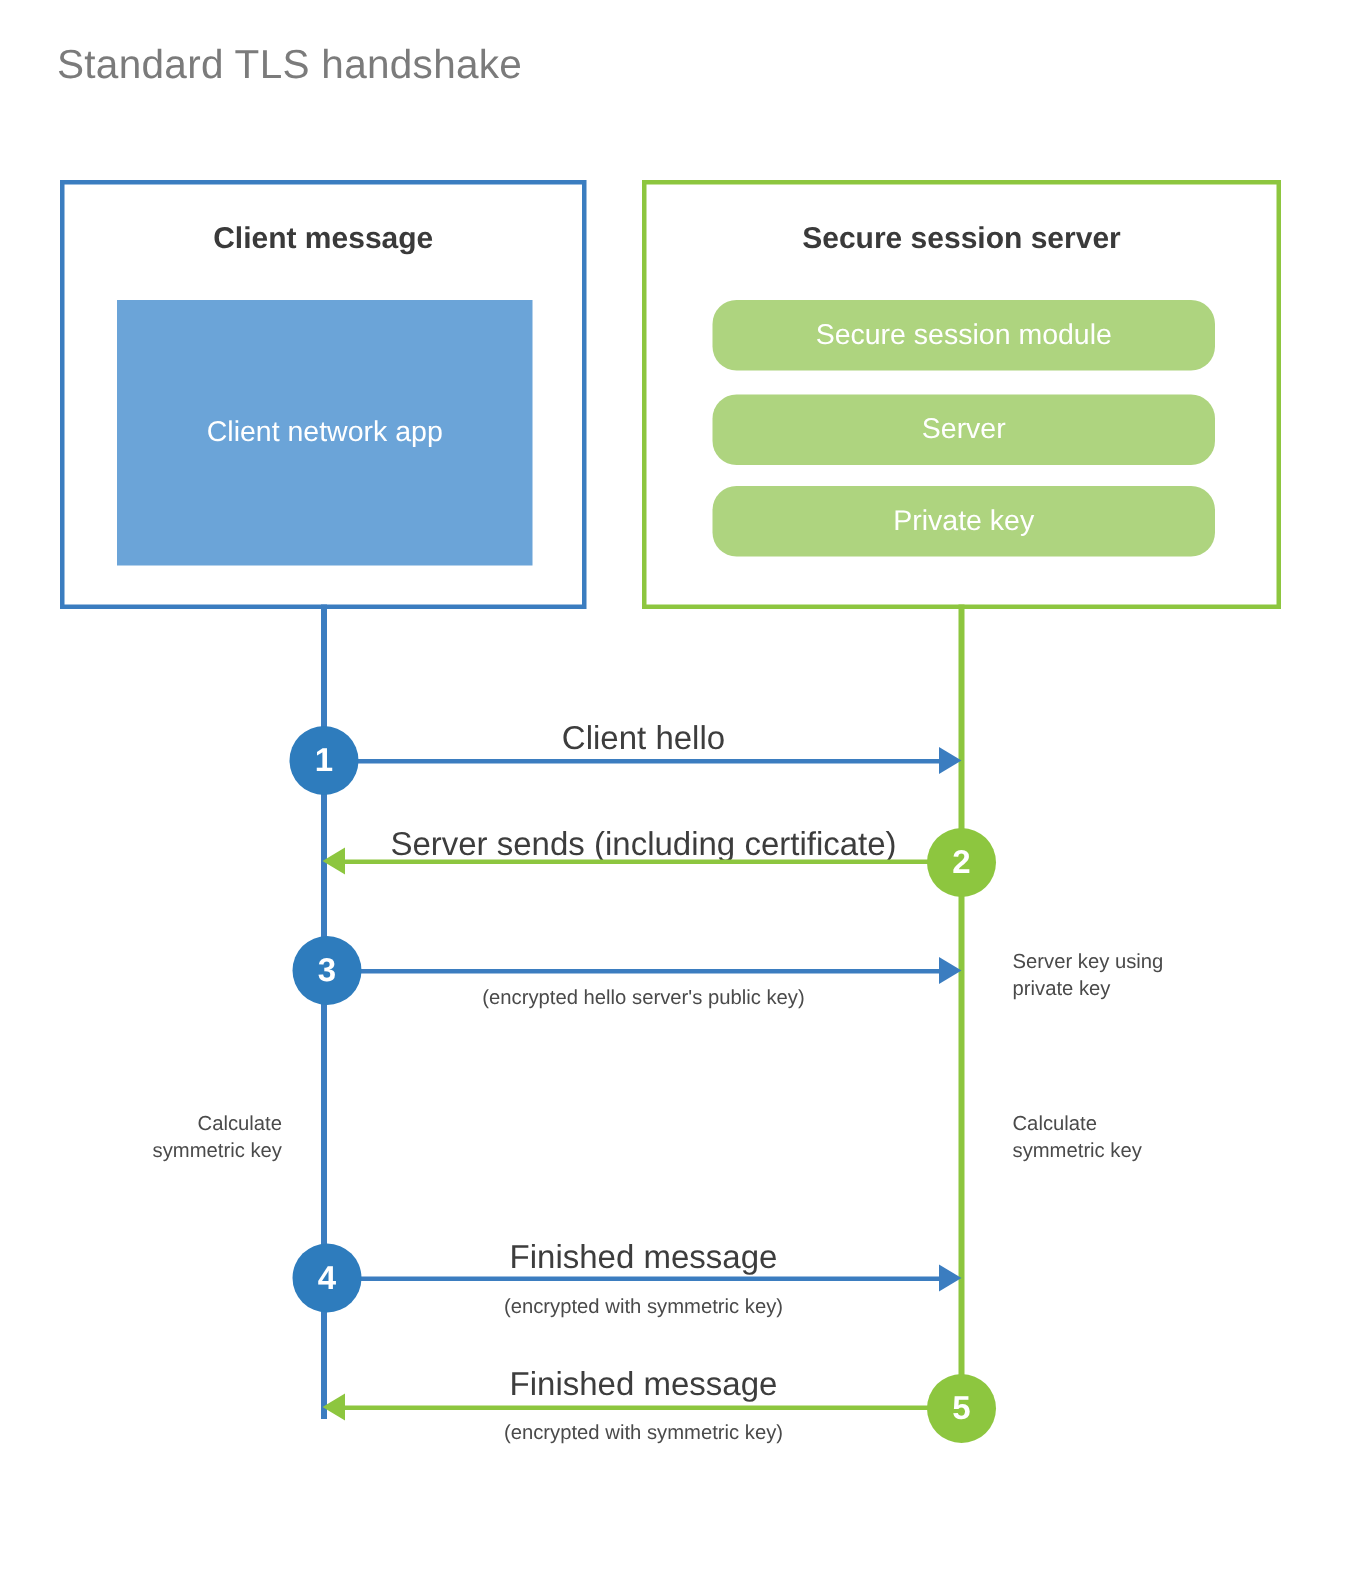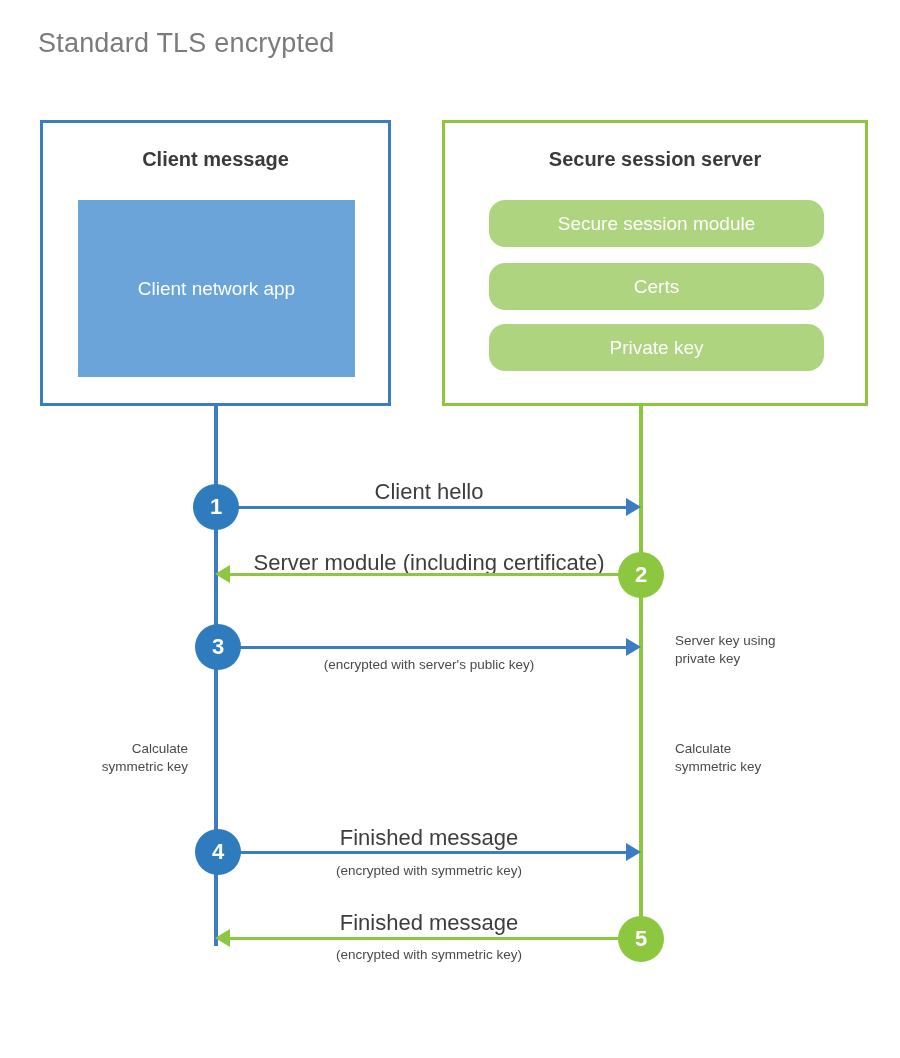--- a/index.html
+++ b/index.html
@@ -47,21 +47,20 @@
     width: 351px;
     height: 286px;
     border: 3px solid #3b7dc0;
   }
   .party-box.server {
     left: 428px;
     top: 120px;
     width: 426px;
     height: 286px;
     border: 3px solid #8dc63f;
-    margin-left: 14px;
   }
   .party-title {
     position: absolute;
     left: 0;
     right: 0;
     top: 25px;
     text-align: center;
     font-size: 20px;
     font-weight: bold;
     color: #3a3a3a;
@@ -175,50 +174,50 @@
     line-height: 1.35;
   }
   .side-note.left-note { text-align: right; }
   .side-note.right-note { text-align: left; }
 </style>
 </head>
 <body>
 
 <div id="diagram">
 
-  <div class="page-title">Standard TLS encrypted</div>
+  <div class="page-title">Standard TLS handshake</div>
 
   <div class="party-box client">
     <div class="party-title">Client message</div>
     <div class="component client-app">Client network app</div>
   </div>
 
   <div class="party-box server">
     <div class="party-title">Secure session server</div>
     <div class="component server-bar b0">Secure session module</div>
-    <div class="component server-bar b1">Certs</div>
+    <div class="component server-bar b1">Server</div>
     <div class="component server-bar b2">Private key</div>
   </div>
 
   <div class="lifeline client"></div>
   <div class="lifeline server"></div>
 
   <div class="msg-label" style="left:218px; top:479px; width:422px;">Client hello</div>
   <div class="arrow-line blue" style="left:216px; top:506px; width:410px;"></div>
   <div class="arrow-head right blue" style="left:626px; top:498px;"></div>
   <div class="step-circle blue" style="left:193px; top:484px;">1</div>
 
-  <div class="msg-label" style="left:218px; top:550px; width:422px;">Server module (including certificate)</div>
+  <div class="msg-label" style="left:218px; top:550px; width:422px;">Server sends (including certificate)</div>
   <div class="arrow-line green" style="left:230px; top:573px; width:412px;"></div>
   <div class="arrow-head left green" style="left:215px; top:565px;"></div>
   <div class="step-circle green" style="left:618px; top:552px;">2</div>
 
   <div class="arrow-line blue" style="left:216px; top:646px; width:410px;"></div>
   <div class="arrow-head right blue" style="left:626px; top:638px;"></div>
-  <div class="msg-sub" style="left:218px; top:657px; width:422px;">(encrypted with server's public key)</div>
+  <div class="msg-sub" style="left:218px; top:657px; width:422px;">(encrypted hello server's public key)</div>
   <div class="step-circle blue" style="left:195px; top:624px;">3</div>
 
   <div class="side-note right-note" style="left:675px; top:632px; width:190px;">
     <div>Server key using</div>
     <div>private key</div>
   </div>
 
   <div class="side-note left-note" style="left:20px; top:740px; width:168px;">
     <div>Calculate</div>
     <div>symmetric key</div>

